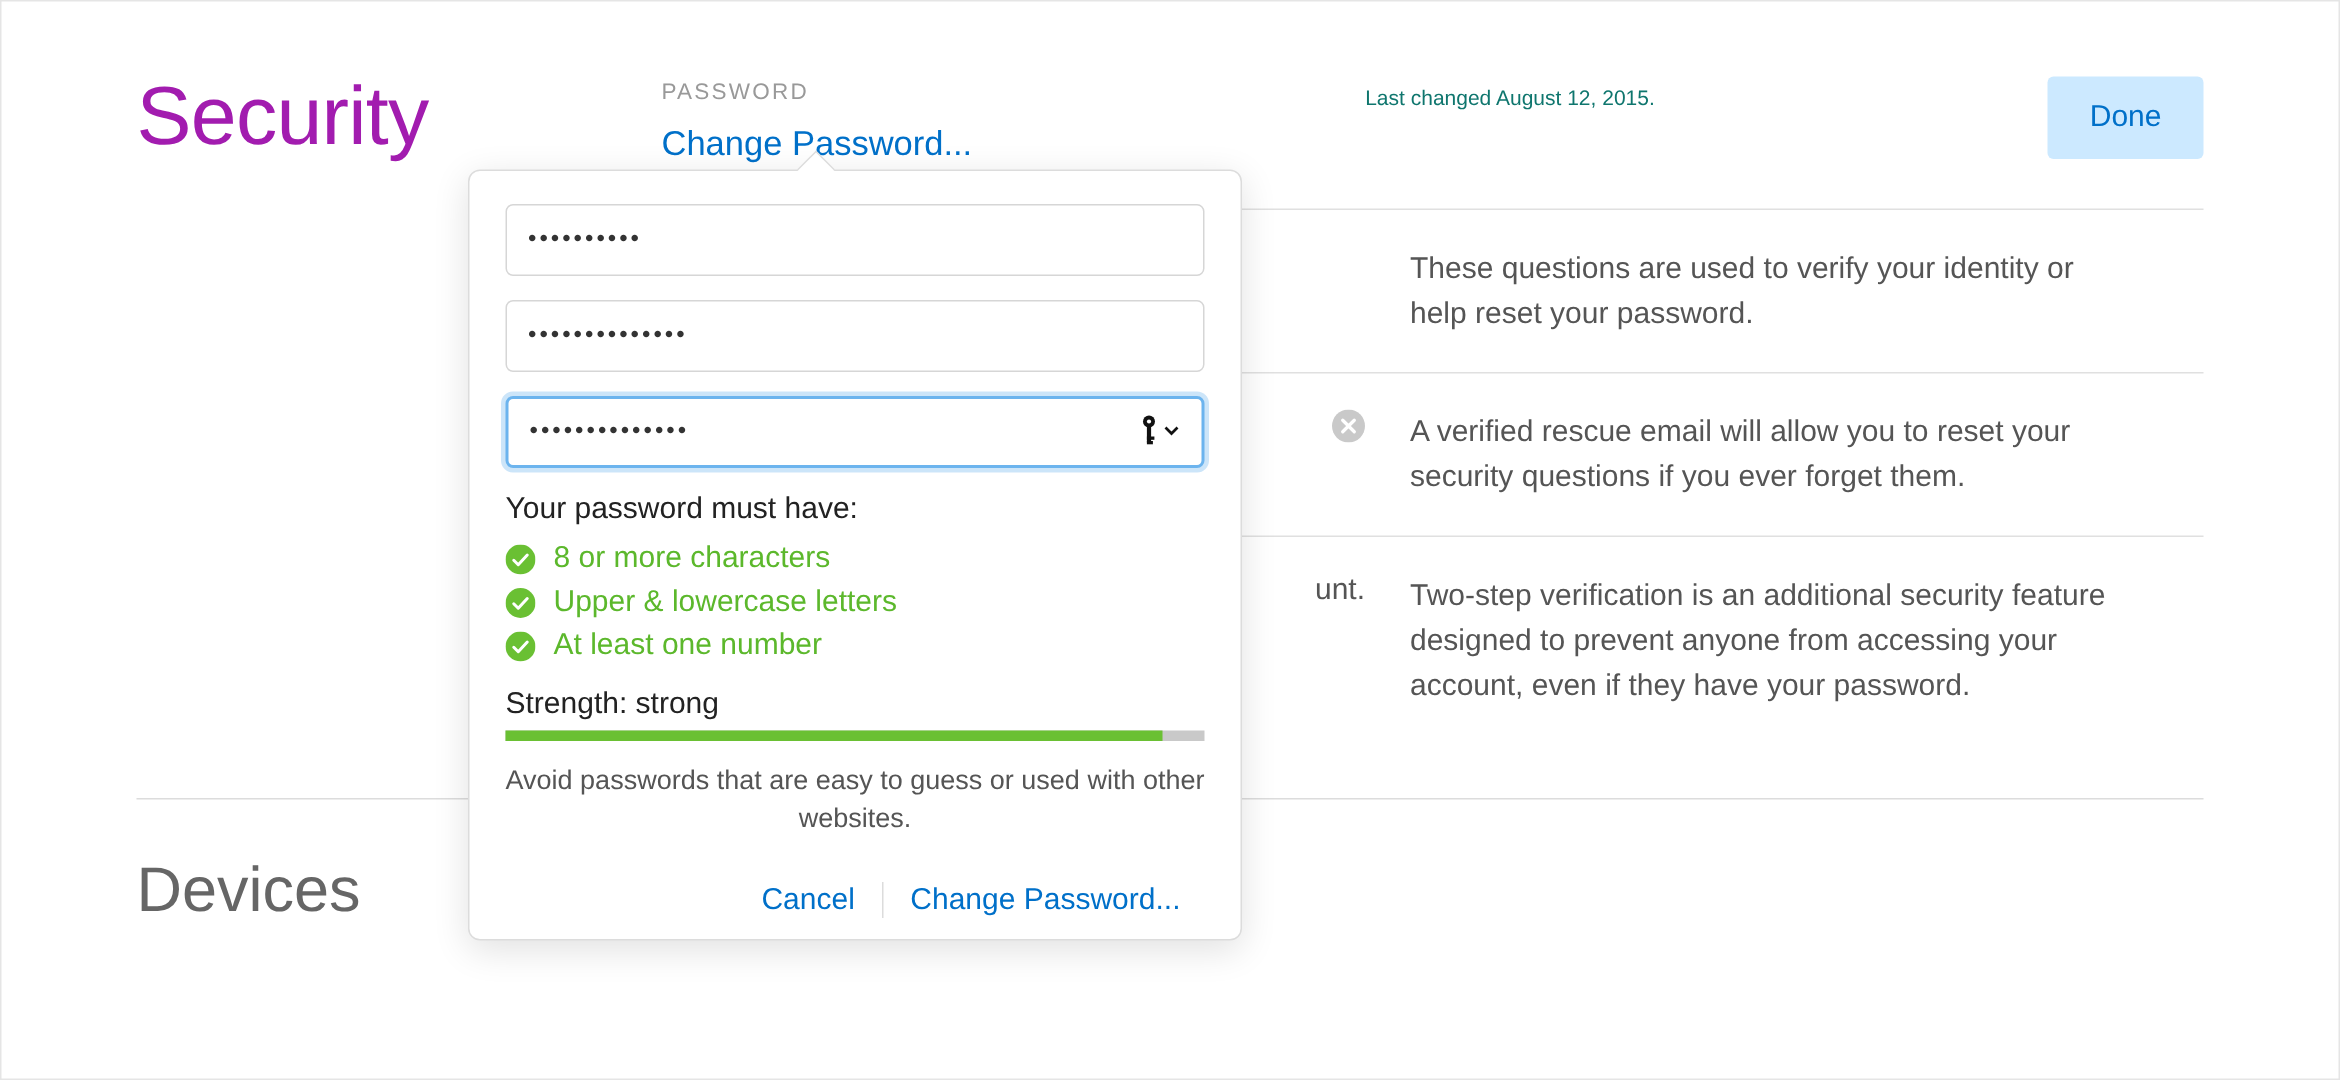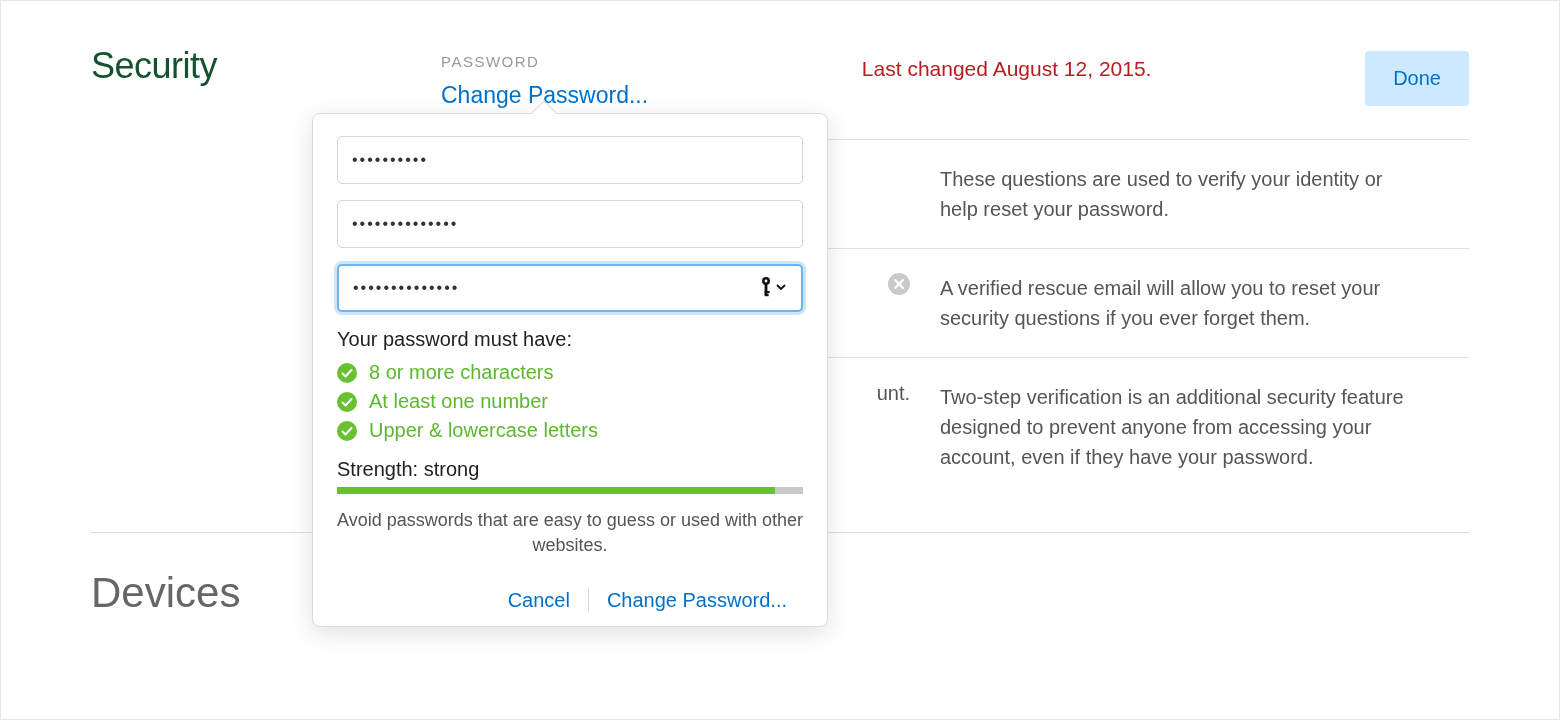--- a/index.html
+++ b/index.html
@@ -10,45 +10,45 @@
   width: 1560px;
   height: 720px;
   overflow: hidden;
   position: relative;
   border: 1px solid #e5e5e5;
 }
 .container { padding: 40px 90px 0 90px; position: relative; }
 .section-row { display: flex; align-items: flex-start; }
 .section-title {
   width: 350px;
-  font-size: 36px;
+  font-size: 55px;
   font-weight: 200;
-  color: #14532d;
+  color: #a21caf;
   letter-spacing: -0.5px;
   padding-top: 4px;
 }
 .section-body { flex: 1; position: relative; }
 .password-block { display: flex; align-items: flex-start; justify-content: space-between; margin-top: 12px; }
 .password-left { }
 .password-label {
   font-size: 15px;
   letter-spacing: 1.5px;
   color: #999;
   text-transform: uppercase;
   margin-bottom: 12px;
 }
 .change-link {
   font-size: 23px;
   color: #0070c9;
   font-weight: 300;
   cursor: pointer;
 }
 .last-changed {
-  font-size: 21px;
-  color: #b91c1c;
+  font-size: 14px;
+  color: #0f766e;
   font-weight: 300;
   padding-top: 4px;
 }
 .done-button {
   background: #cce9ff;
   color: #0070c9;
   font-size: 20px;
   padding: 16px 28px;
   border-radius: 4px;
   font-weight: 400;
@@ -234,28 +234,28 @@
           <circle cx="10" cy="10" r="10" fill="#6ac033"></circle>
           <path d="M5.5 10.5 L8.5 13.5 L14.5 7" stroke="#fff" stroke-width="2" fill="none" stroke-linecap="round" stroke-linejoin="round"></path>
         </svg>
       <span>8 or more characters</span>
     </div>
     <div class="req-item">
       <svg class="check-icon" viewBox="0 0 20 20">
           <circle cx="10" cy="10" r="10" fill="#6ac033"></circle>
           <path d="M5.5 10.5 L8.5 13.5 L14.5 7" stroke="#fff" stroke-width="2" fill="none" stroke-linecap="round" stroke-linejoin="round"></path>
         </svg>
-      <span>At least one number</span>
+      <span>Upper &amp; lowercase letters</span>
     </div>
     <div class="req-item">
       <svg class="check-icon" viewBox="0 0 20 20">
           <circle cx="10" cy="10" r="10" fill="#6ac033"></circle>
           <path d="M5.5 10.5 L8.5 13.5 L14.5 7" stroke="#fff" stroke-width="2" fill="none" stroke-linecap="round" stroke-linejoin="round"></path>
         </svg>
-      <span>Upper &amp; lowercase letters</span>
+      <span>At least one number</span>
     </div>
 
     <div class="strength-label">Strength: strong</div>
     <div class="strength-bar">
       <div class="strength-fill"></div>
     </div>
     <div class="advice">Avoid passwords that are easy to guess or used with other websites.</div>
   </div>
   <div class="popover-footer">
     <div class="footer-link">Cancel</div>

